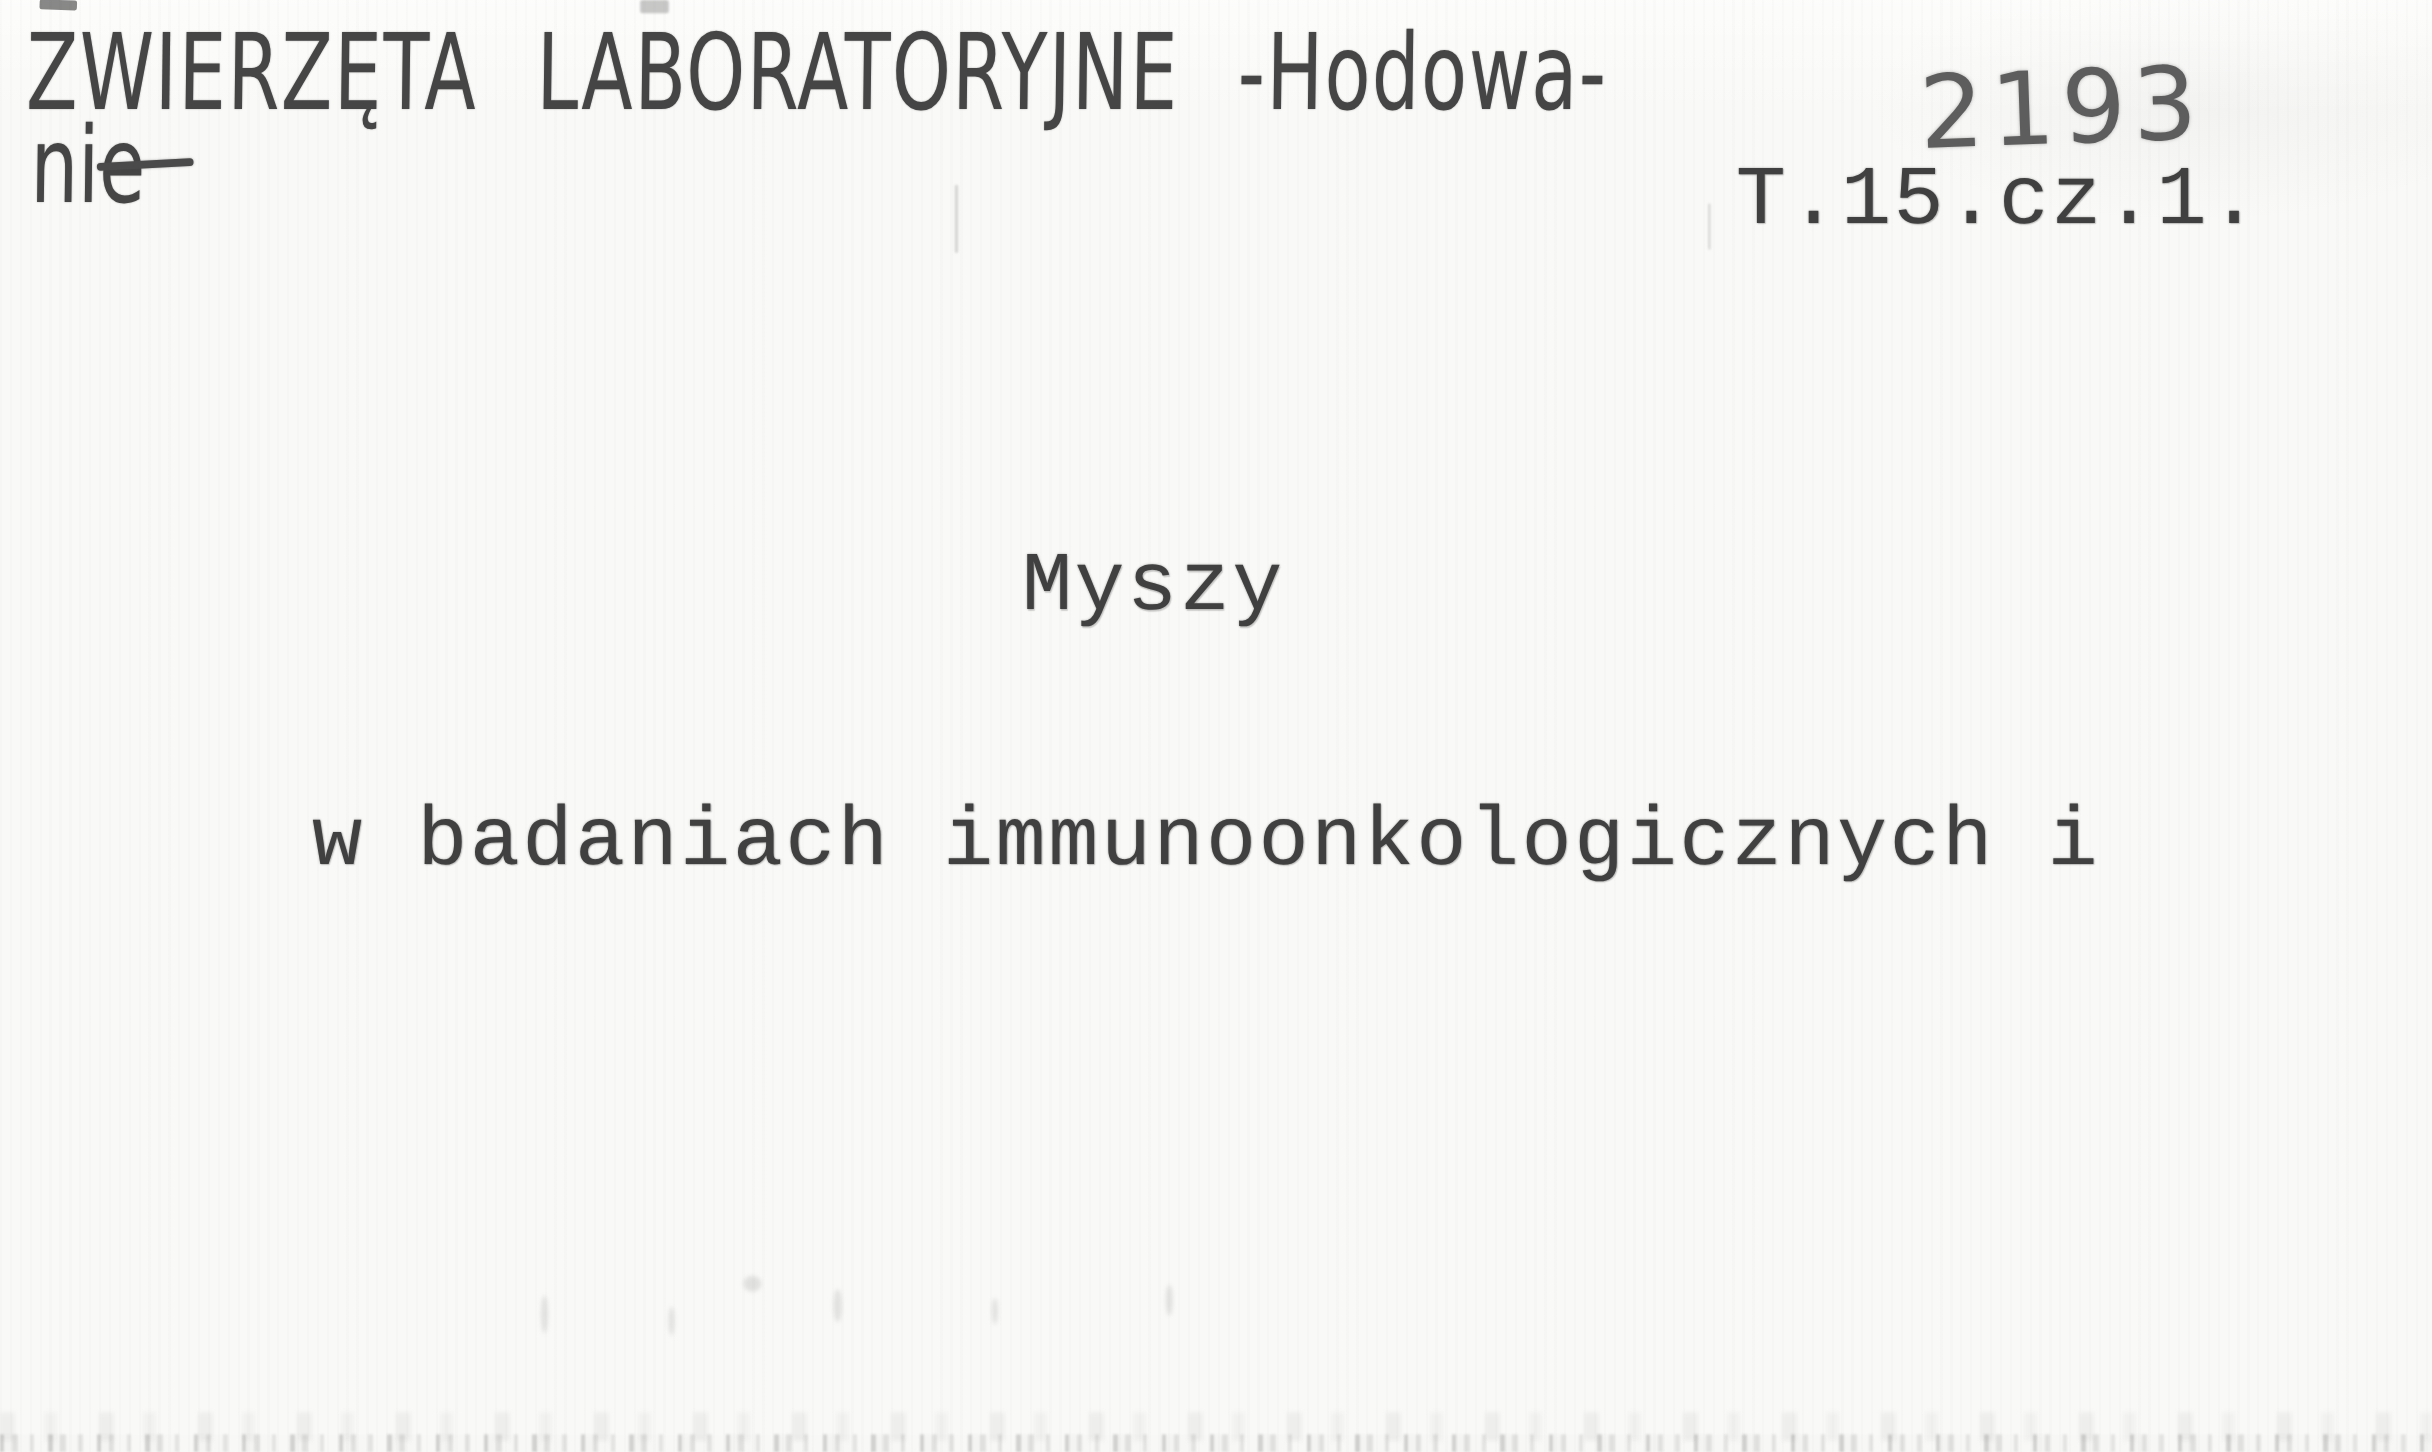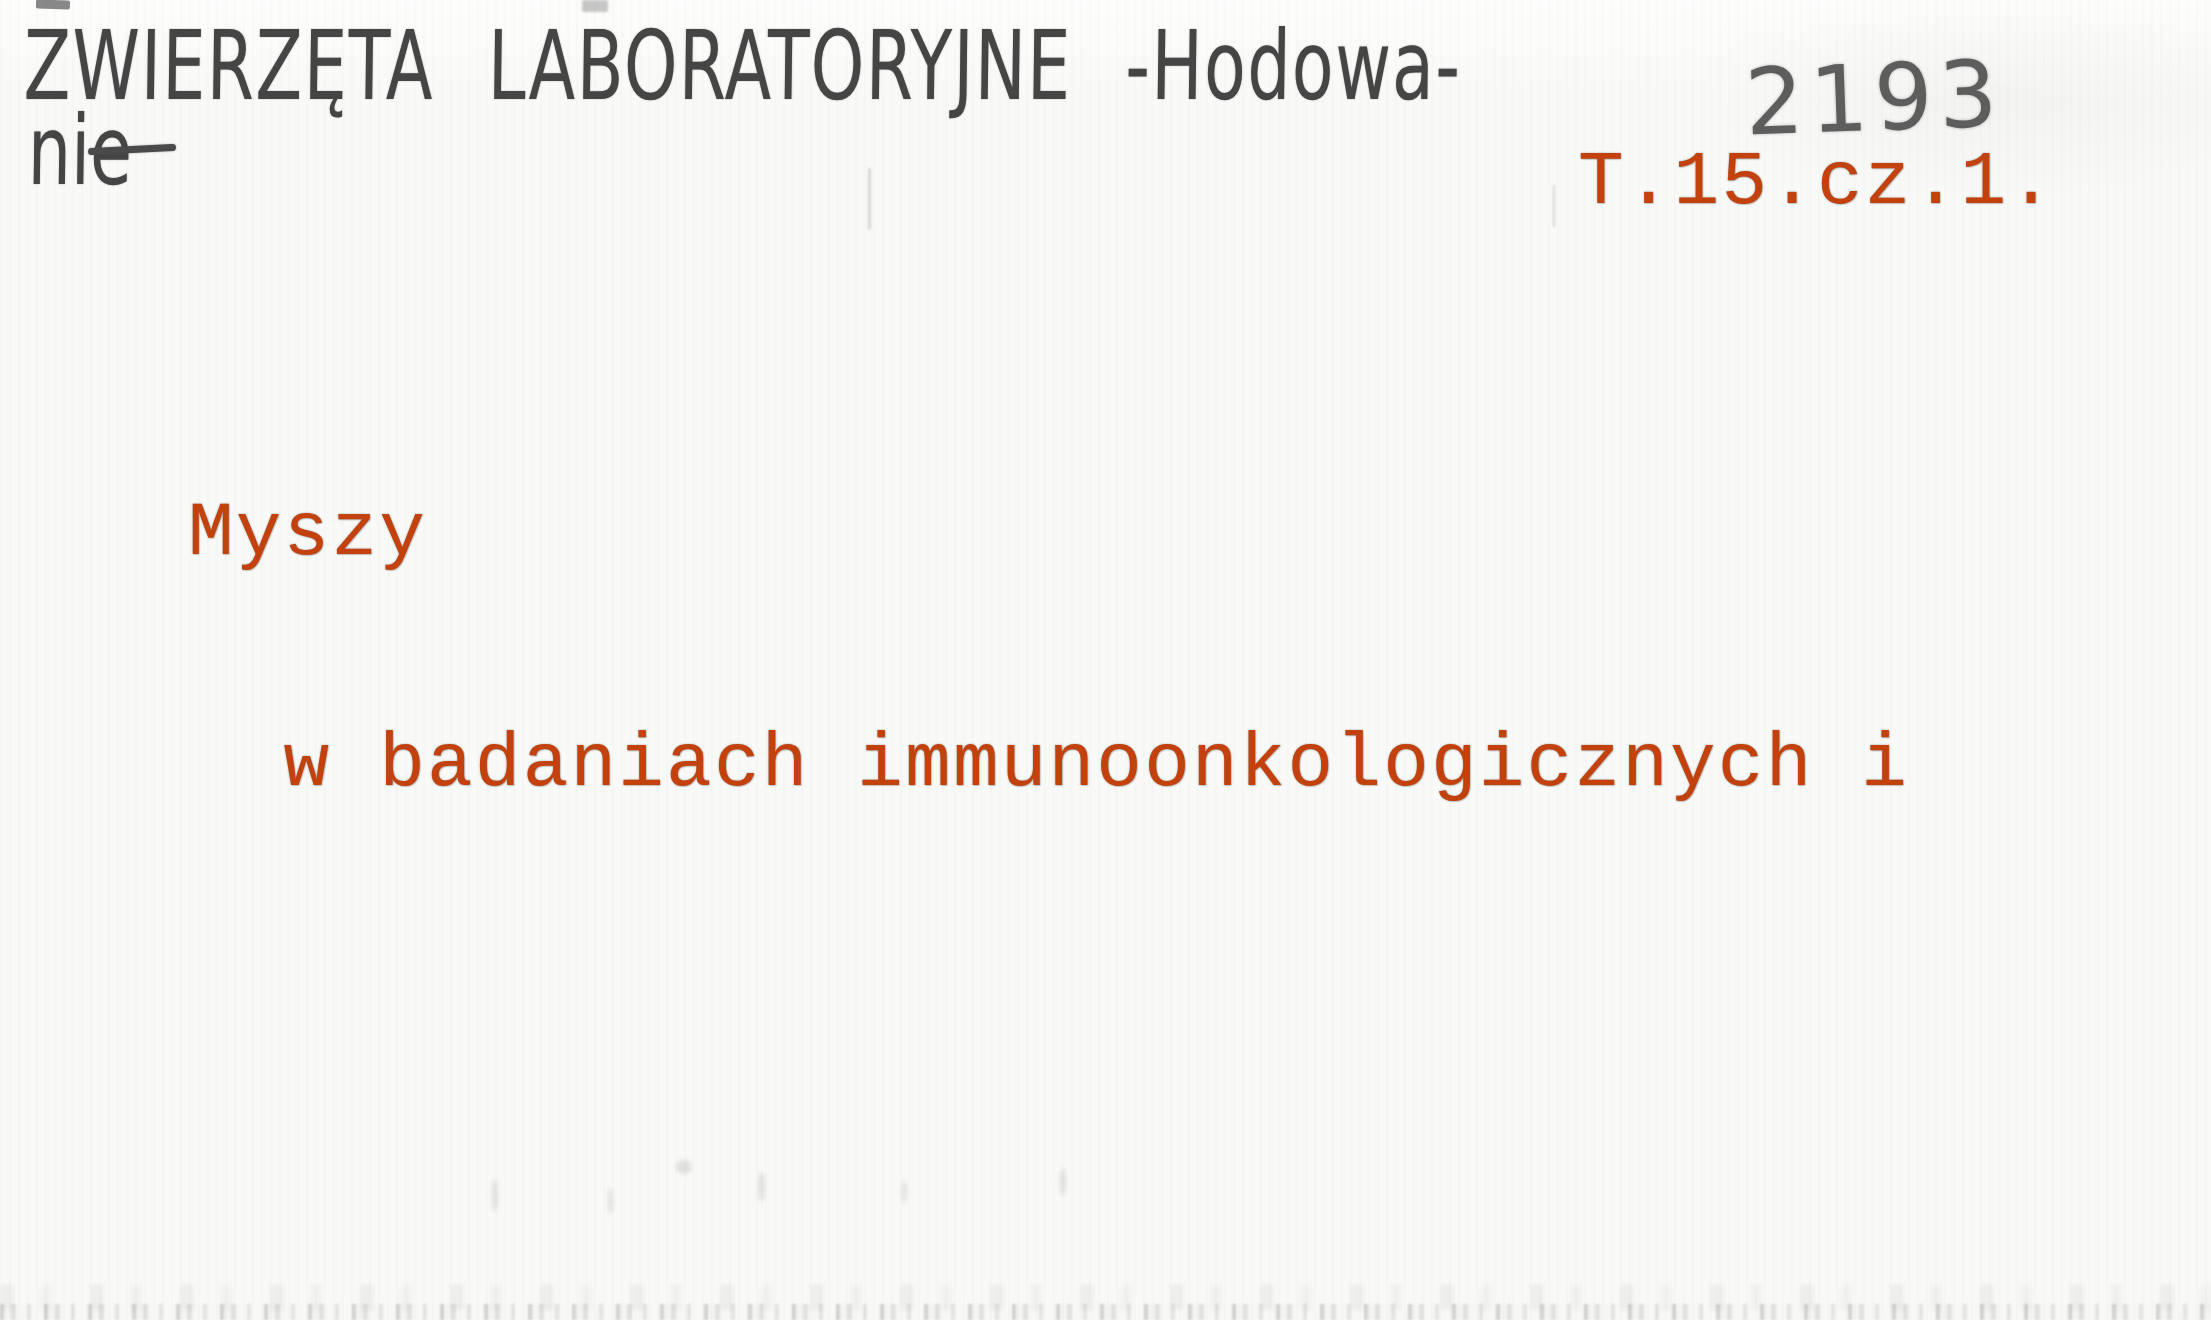--- a/index.html
+++ b/index.html
@@ -61,32 +61,32 @@
     text-shadow: 0 0 3px rgba(100,100,100,0.5);
     transform: rotate(-2deg);
     letter-spacing: 6px;
   }
   
   .typed {
     position: absolute;
     font-family: "Liberation Mono", "DejaVu Sans Mono", monospace;
     font-size: 76px;
     letter-spacing: 2.2px;
-    color: #c2410c;
+    color: #404040;
     text-shadow: 0 0 2px rgba(60,60,60,0.48), 1px 1px 1px rgba(60,60,60,0.18);
     white-space: pre;
   }
   .series-ref {
     left: 1578px; top: 140px;
   }
   .entry-body {
     left: 188px; top: 342px;
     line-height: 77px;
   }
-  .entry-line { white-space: pre; }
+  .entry-line { white-space: pre; text-align: center; }
   
   .mark {
     position: absolute;
     background: rgba(40,40,40,0.55);
     border-radius: 2px;
   }
   .mark-top-left   { left: 36px;  top: 0;     width: 34px; height: 9px;  transform: rotate(2deg); }
   .mark-top-mid    { left: 582px; top: 0;     width: 26px; height: 12px; background: rgba(120,120,120,0.4); filter: blur(1px); }
   .tick-1 { left: 868px;  top: 168px; width: 3px; height: 62px; background: rgba(90,90,90,0.22); filter: blur(1px); }
   .tick-2 { left: 1553px; top: 185px; width: 2px; height: 42px; background: rgba(110,110,110,0.25); filter: blur(1px); }

